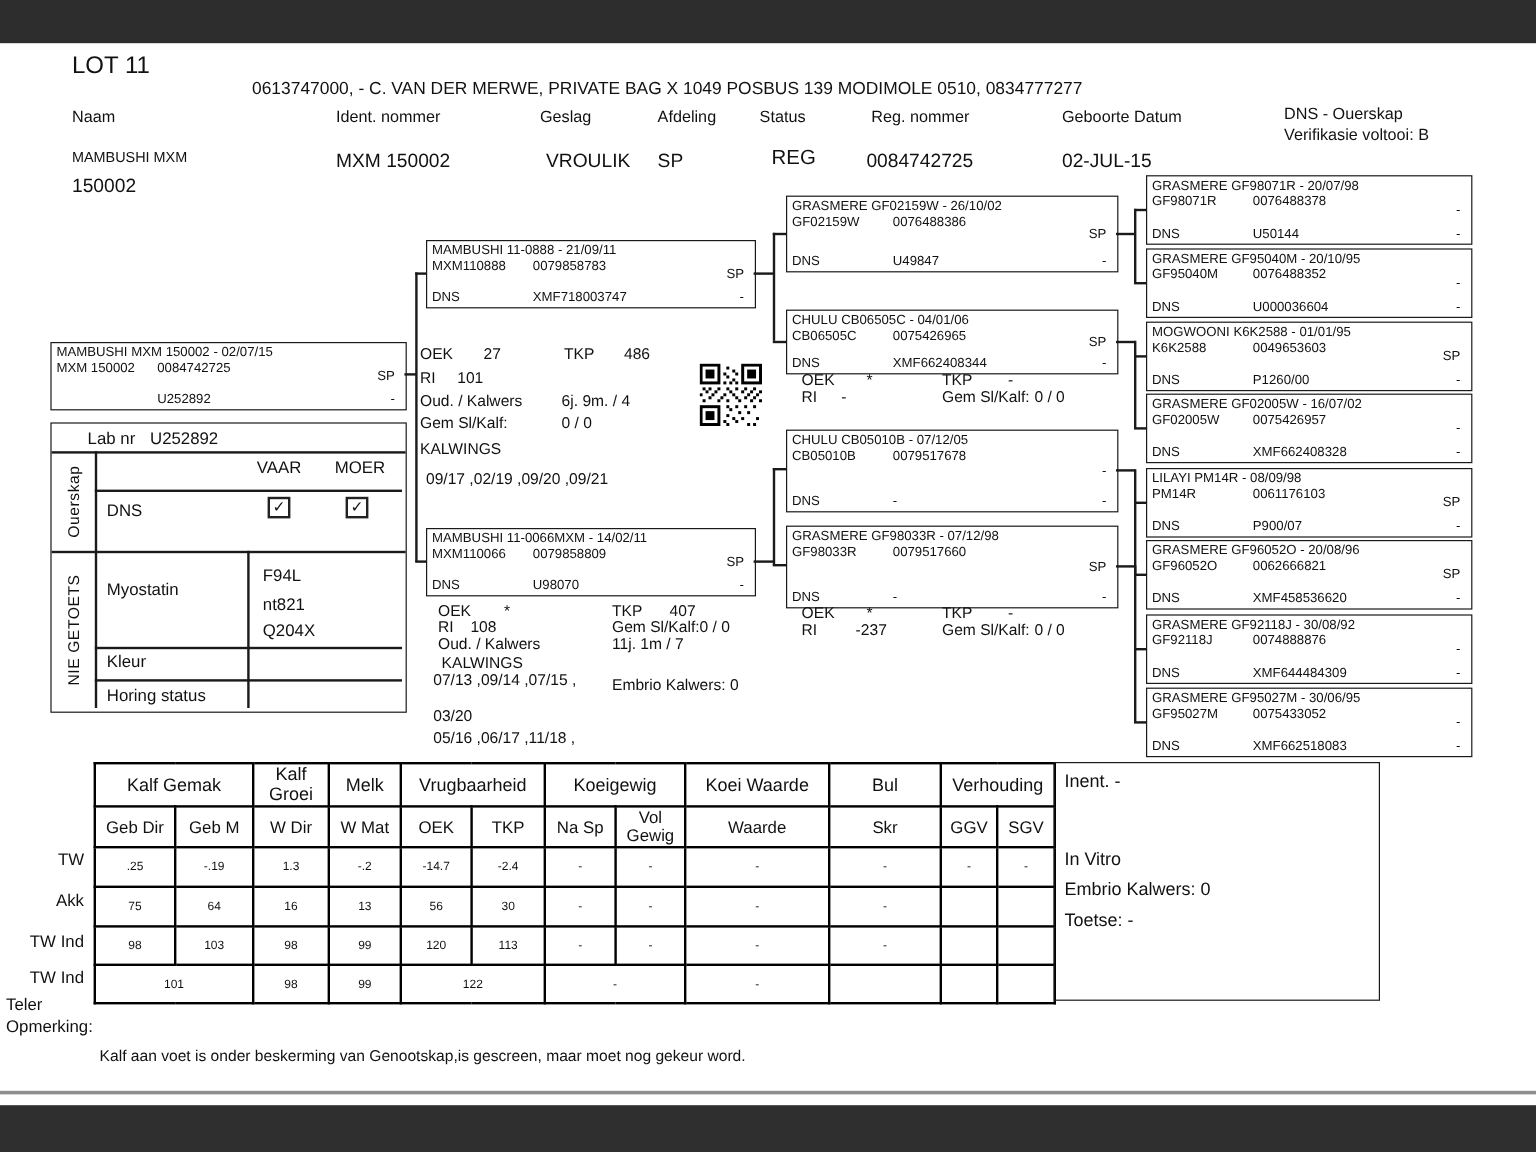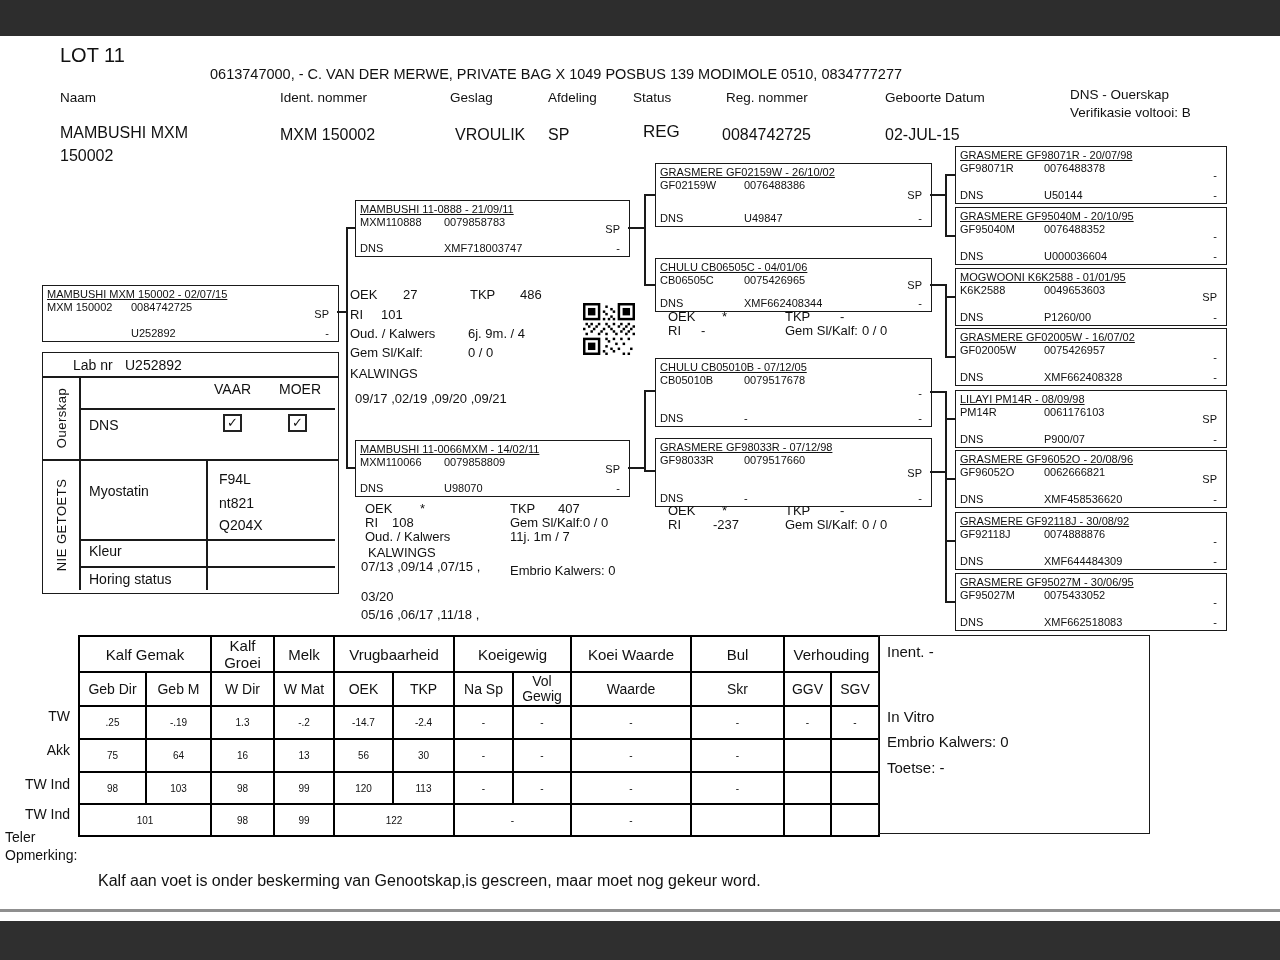--- a/index.html
+++ b/index.html
@@ -2,21 +2,21 @@
 <html><head>
 <meta charset="utf-8">
 <style>
   html,body{margin:0;padding:0;background:#fff;}
   #page{position:relative;width:1280px;height:960px;background:#ffffff;overflow:hidden;
         font-family:"Liberation Sans",sans-serif;color:#111;}
   .abs{position:absolute;white-space:nowrap;}
   .bar{position:absolute;left:0;width:1280px;}
   
   .pbox{position:absolute;border:1.5px solid #1a1a1a;background:#fff;font-size:11px;line-height:12px;}
-  .bx-title{position:absolute;left:4px;top:2px;white-space:nowrap;text-decoration:underline;}
+  .bx-title{position:absolute;left:4px;top:2px;white-space:nowrap;}
   .bx-row2{position:absolute;left:4px;top:15px;white-space:nowrap;}
   .bx-id{display:inline-block;min-width:84px;}
   .bx-sp{position:absolute;right:9px;top:calc(50% - 6px);}
   .bx-dns{position:absolute;left:4px;bottom:2px;white-space:nowrap;}
   .bx-dnsl{display:inline-block;min-width:84px;}
   .bx-dash{position:absolute;right:9px;bottom:2px;}
   
   .hl{position:absolute;height:1.5px;background:#1a1a1a;}
   .vl{position:absolute;width:1.5px;background:#1a1a1a;}
   
@@ -51,21 +51,21 @@
   <div class="abs" style="left:60px;top:90px;font-size:13.5px;">Naam</div>
   <div class="abs" style="left:280px;top:90px;font-size:13.5px;">Ident. nommer</div>
   <div class="abs" style="left:450px;top:90px;font-size:13.5px;">Geslag</div>
   <div class="abs" style="left:548px;top:90px;font-size:13.5px;">Afdeling</div>
   <div class="abs" style="left:633px;top:90px;font-size:13.5px;">Status</div>
   <div class="abs" style="left:726px;top:90px;font-size:13.5px;">Reg. nommer</div>
   <div class="abs" style="left:885px;top:90px;font-size:13.5px;">Geboorte Datum</div>
   <div class="abs" style="left:1070px;top:87px;font-size:13.5px;">DNS - Ouerskap</div>
   <div class="abs" style="left:1070px;top:105px;font-size:13.5px;">Verifikasie voltooi: B</div>
 
-  <div class="abs" style="left:60px;top:124px;font-size:16px;text-align:center;">MAMBUSHI MXM</div>
+  <div class="abs" style="left:60px;top:124px;font-size:12px;text-align:center;">MAMBUSHI MXM</div>
   <div class="abs" style="left:60px;top:147px;font-size:16px;">150002</div>
   <div class="abs" style="left:280px;top:126px;font-size:16px;">MXM 150002</div>
   <div class="abs" style="left:455px;top:126px;font-size:16px;">VROULIK</div>
   <div class="abs" style="left:548px;top:126px;font-size:16px;">SP</div>
   <div class="abs" style="left:643px;top:122px;font-size:17px;">REG</div>
   <div class="abs" style="left:722px;top:126px;font-size:16px;">0084742725</div>
   <div class="abs" style="left:885px;top:126px;font-size:16px;">02-JUL-15</div>
 
   <div class="pbox" style="left:42px;top:285px;width:295px;height:55px;">
     <div class="bx-title">MAMBUSHI MXM 150002 - 02/07/15</div>
@@ -448,15 +448,15 @@
   <div class="rowlab" style="left:5px;top:847px;">Opmerking:</div>
 
   <div id="inentbox">
     <div class="abs" style="left:8px;top:7px;font-size:15px;">Inent. -</div>
     <div class="abs" style="left:8px;top:72px;font-size:15px;">In Vitro</div>
     <div class="abs" style="left:8px;top:97px;font-size:15px;">Embrio Kalwers:  0</div>
     <div class="abs" style="left:8px;top:123px;font-size:15px;">Toetse: -</div>
   </div>
 
 
-  <div class="abs" style="left:98px;top:872px;font-size:16px;">Kalf aan voet  is onder beskerming van Genootskap,is gescreen, maar moet nog gekeur word.</div>
+  <div class="abs" style="left:83px;top:872px;font-size:13px;">Kalf aan voet  is onder beskerming van Genootskap,is gescreen, maar moet nog gekeur word.</div>
 
 </div>
 
 </body></html>

